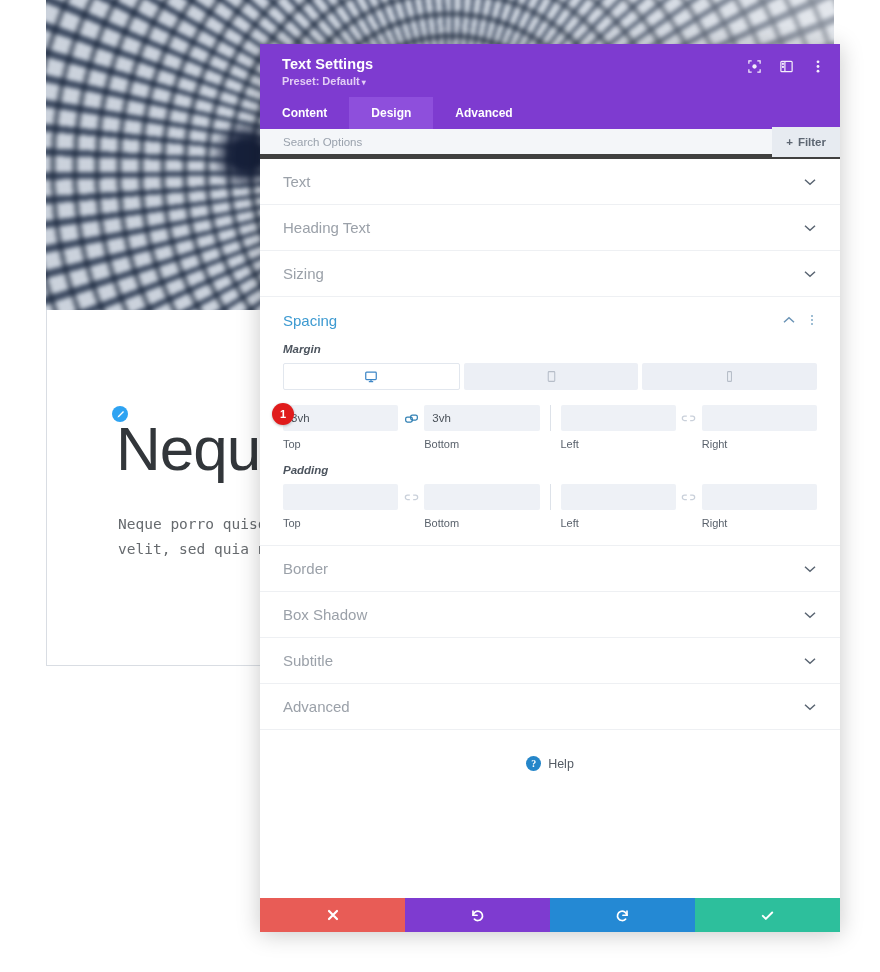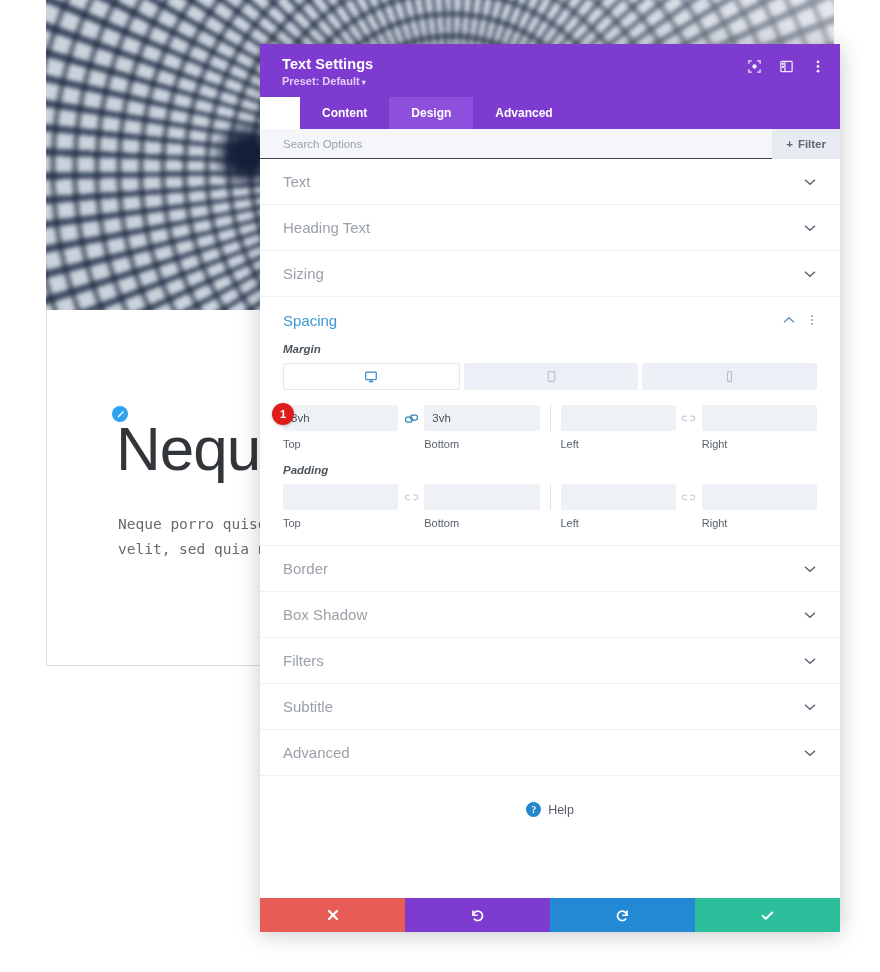--- a/index.html
+++ b/index.html
@@ -156,41 +156,40 @@
     cursor: pointer;
     opacity: 0.92;
   }
   .mh-icon svg { display: block; }
 
   .modal-tabs {
     background: #7e3bd0;
     display: flex;
     flex: 0 0 auto;
     height: 32px;
-    margin-left: 40px;
   }
   .tab {
     padding: 0 22px;
     height: 32px;
     display: flex;
     align-items: center;
     color: #ffffff;
     font-size: 12px;
     font-weight: bold;
     cursor: pointer;
     white-space: nowrap;
   }
   .tab.active { background: #8e4fdc; }
 
   .search-row {
     display: flex;
     align-items: center;
     height: 30px;
     background: #f4f6f9;
-    border-bottom: 1px solid #404040;
+    border-bottom: 5px solid #404040;
     flex: 0 0 auto;
   }
   .search-input {
     flex: 1;
     border: none;
     outline: none;
     background: transparent;
     padding: 0 14px 0 23px;
     font-family: "Liberation Sans", sans-serif;
     font-size: 11.5px;
@@ -638,28 +637,20 @@
     </div>
     <div class="acc-row">
       <div class="acc-label">Box Shadow</div>
       <div class="chev">
         <svg width="12" height="8" viewBox="0 0 12 8" fill="none" stroke="currentColor" stroke-width="1.5">
             <path d="M1 1.8 6 6.2 11 1.8"></path>
           </svg>
       </div>
     </div>
     <div class="acc-row">
-      <div class="acc-label">Filters</div>
-      <div class="chev">
-        <svg width="12" height="8" viewBox="0 0 12 8" fill="none" stroke="currentColor" stroke-width="1.5">
-            <path d="M1 1.8 6 6.2 11 1.8"></path>
-          </svg>
-      </div>
-    </div>
-    <div class="acc-row">
       <div class="acc-label">Subtitle</div>
       <div class="chev">
         <svg width="12" height="8" viewBox="0 0 12 8" fill="none" stroke="currentColor" stroke-width="1.5">
             <path d="M1 1.8 6 6.2 11 1.8"></path>
           </svg>
       </div>
     </div>
     <div class="acc-row">
       <div class="acc-label">Advanced</div>
       <div class="chev">

